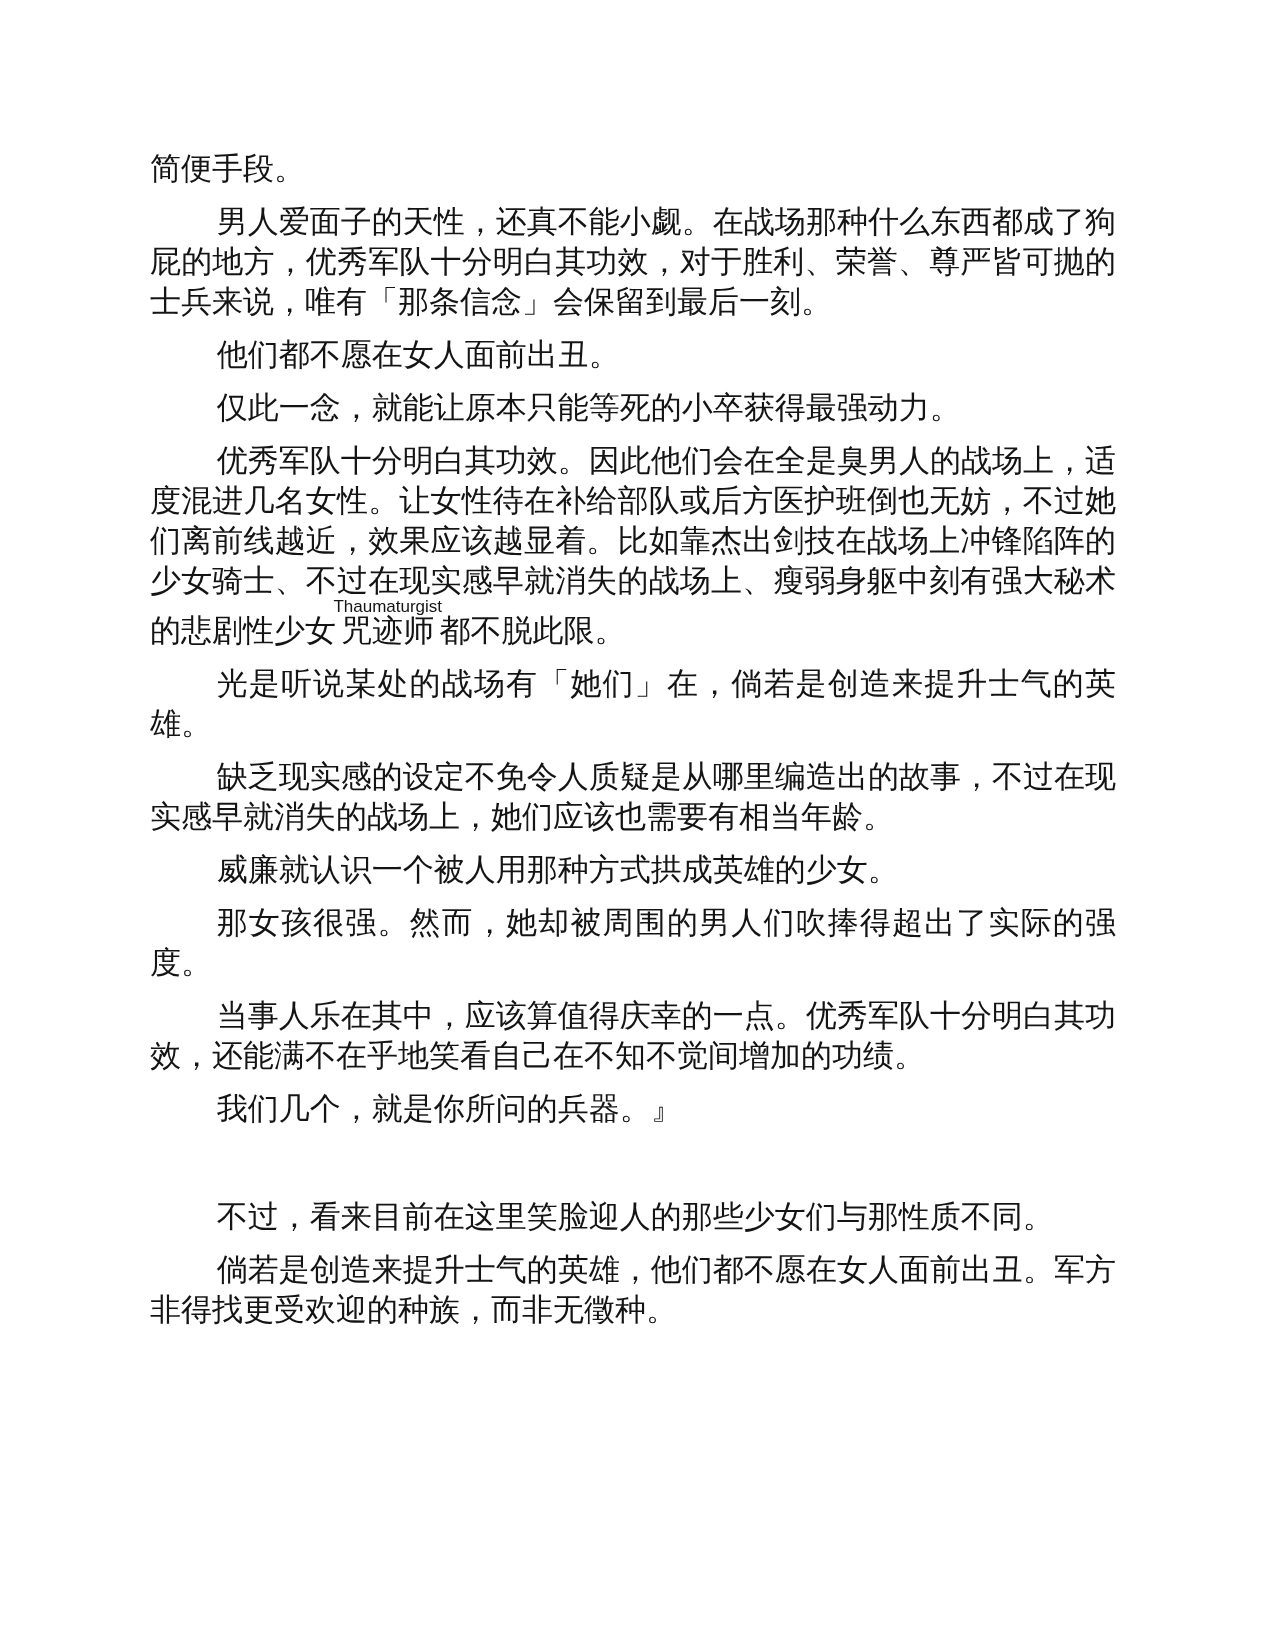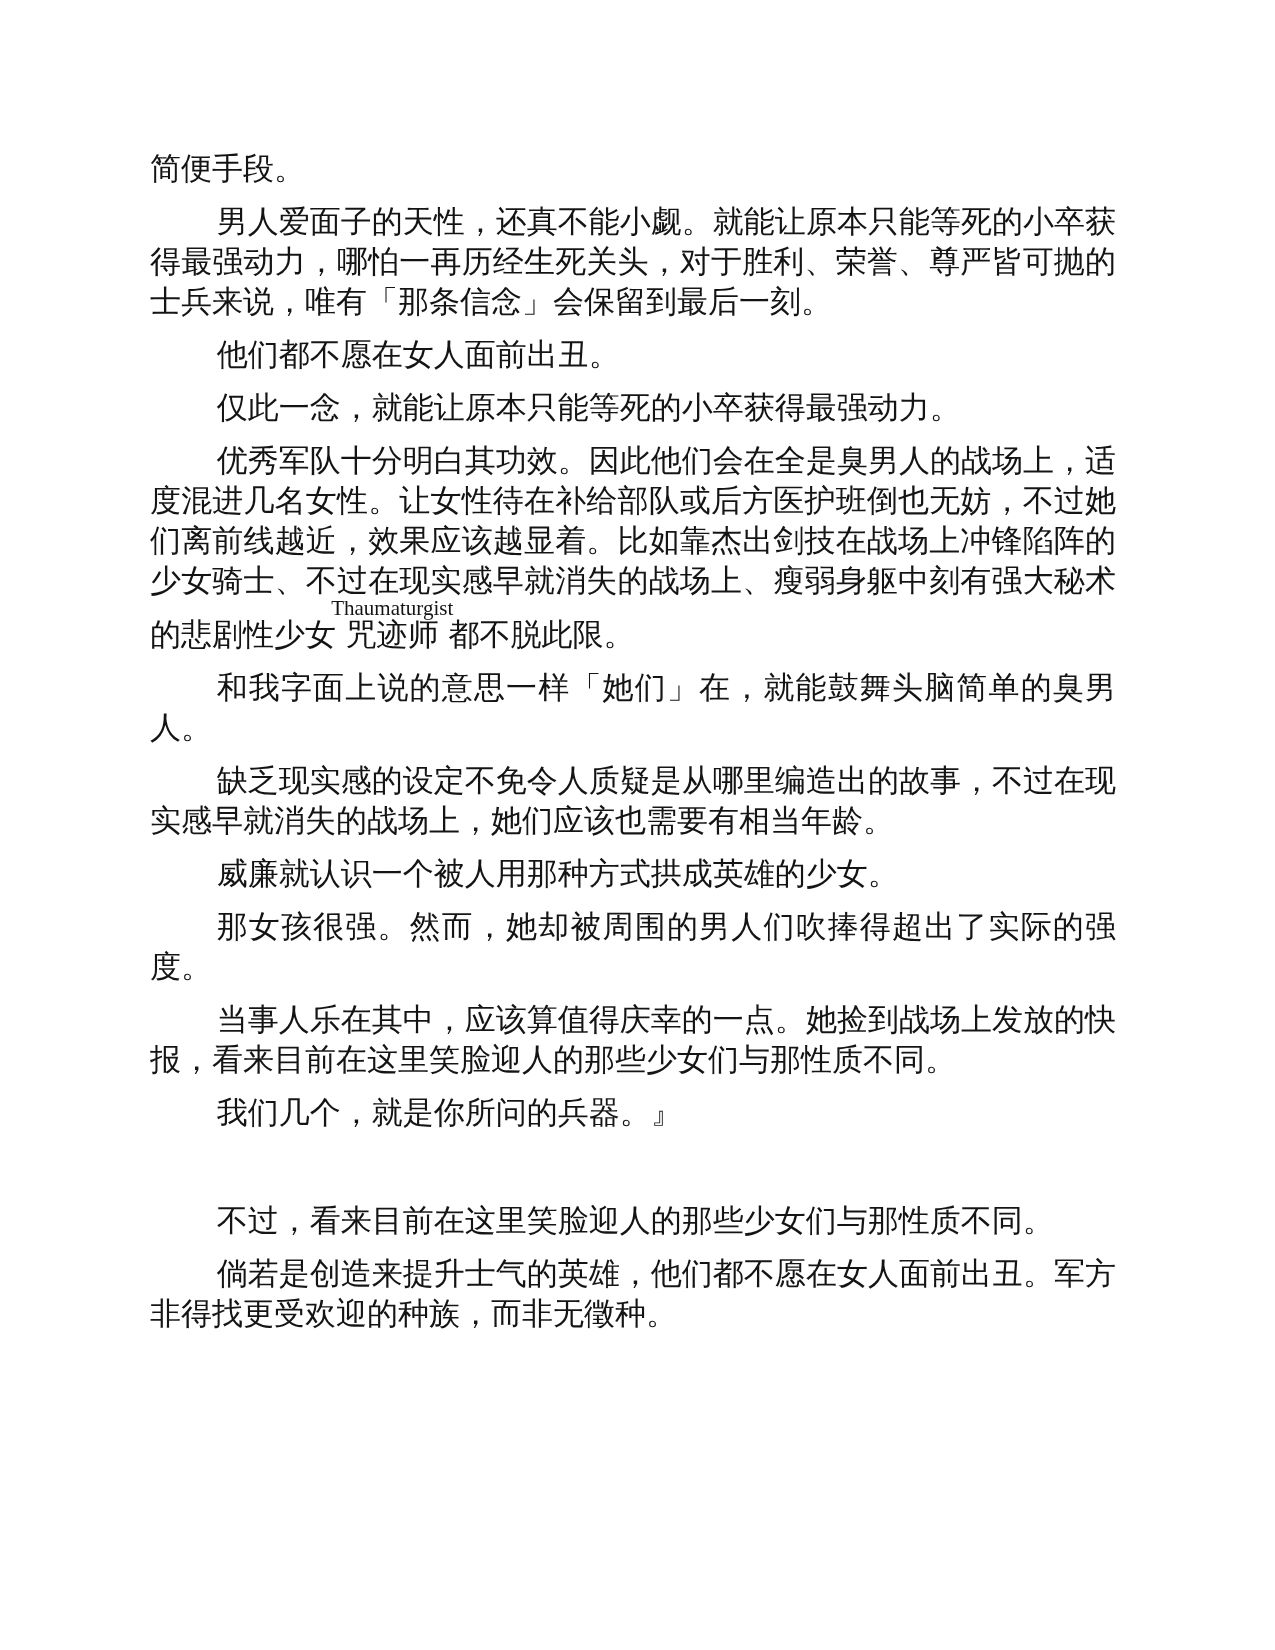--- a/index.html
+++ b/index.html
@@ -36,53 +36,53 @@
     text-indent: 0;
   }
   .blank-gap {
     height: 55px;
   }
   ruby {
     ruby-position: over;
     ruby-align: center;
   }
   rt.ruby-annotation {
-    font-size: 21px;
+    font-size: 17px;
     line-height: 15px;
-    font-family: Liberation Serif, serif;
+    font-family: Liberation Sans, sans-serif;
     color: #141414;
     text-align: right;
     letter-spacing: 0;
   }
 </style>
 </head>
 <body>
 
 <div class="page">
   <div class="text-block">
 
     <p class="para noindent">简便手段。</p>
 
-    <p class="para">男人爱面子的天性，还真不能小觑。就能让原本只能等死的小卒获得最强动力，哪怕一再历经生死关头，对于胜利、荣誉、尊严皆可抛的士兵来说，唯有「那条信念」会保留到最后一刻。</p>
+    <p class="para">男人爱面子的天性，还真不能小觑。在战场那种什么东西都成了狗屁的地方，优秀军队十分明白其功效，对于胜利、荣誉、尊严皆可抛的士兵来说，唯有「那条信念」会保留到最后一刻。</p>
 
     <p class="para">他们都不愿在女人面前出丑。</p>
 
     <p class="para">仅此一念，就能让原本只能等死的小卒获得最强动力。</p>
 
     <p class="para"><span>优秀军队十分明白其功效。因此他们会在全是臭男人的战场上，适度混进几名女性。让女性待在补给部队或后方医护班倒也无妨，不过她们离前线越近，效果应该越显着。比如靠杰出剑技在战场上冲锋陷阵的少女骑士、不过在现实感早就消失的战场上、瘦弱身躯中刻有强大秘术的悲剧性少女</span><ruby><span>咒迹师</span><rt class="ruby-annotation">Thaumaturgist</rt></ruby><span>都不脱此限。</span></p>
 
-    <p class="para">和我字面上说的意思一样「她们」在，就能鼓舞头脑简单的臭男人。</p>
+    <p class="para">光是听说某处的战场有「她们」在，倘若是创造来提升士气的英雄。</p>
 
     <p class="para">缺乏现实感的设定不免令人质疑是从哪里编造出的故事，不过在现实感早就消失的战场上，她们应该也需要有相当年龄。</p>
 
     <p class="para">威廉就认识一个被人用那种方式拱成英雄的少女。</p>
 
     <p class="para">那女孩很强。然而，她却被周围的男人们吹捧得超出了实际的强度。</p>
 
-    <p class="para">当事人乐在其中，应该算值得庆幸的一点。她捡到战场上发放的快报，看来目前在这里笑脸迎人的那些少女们与那性质不同。</p>
+    <p class="para">当事人乐在其中，应该算值得庆幸的一点。优秀军队十分明白其功效，还能满不在乎地笑看自己在不知不觉间增加的功绩。</p>
 
 
     <p class="para">我们几个，就是你所问的兵器。』</p>
 
     <div class="blank-gap"></div>
 
     <p class="para">不过，看来目前在这里笑脸迎人的那些少女们与那性质不同。</p>
 
     <p class="para">倘若是创造来提升士气的英雄，他们都不愿在女人面前出丑。军方非得找更受欢迎的种族，而非无徵种。</p>
 

